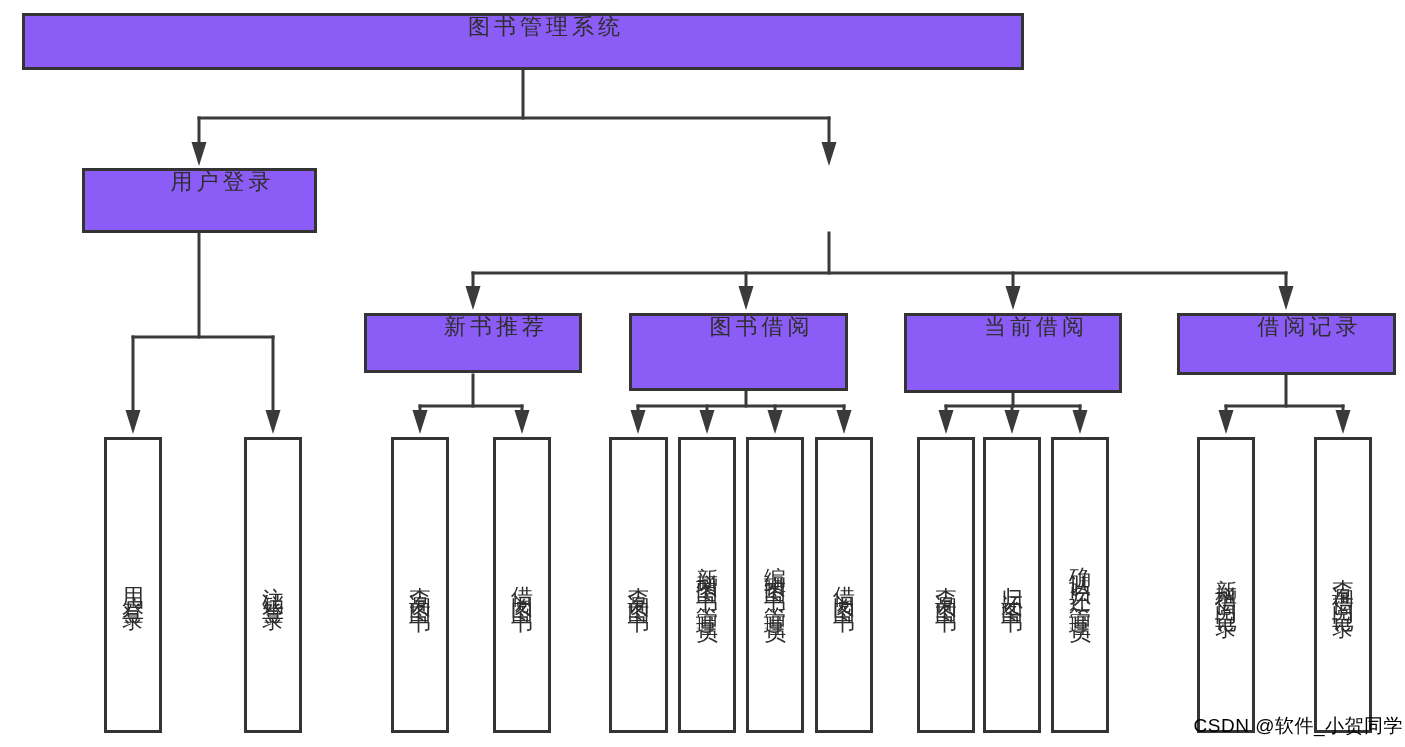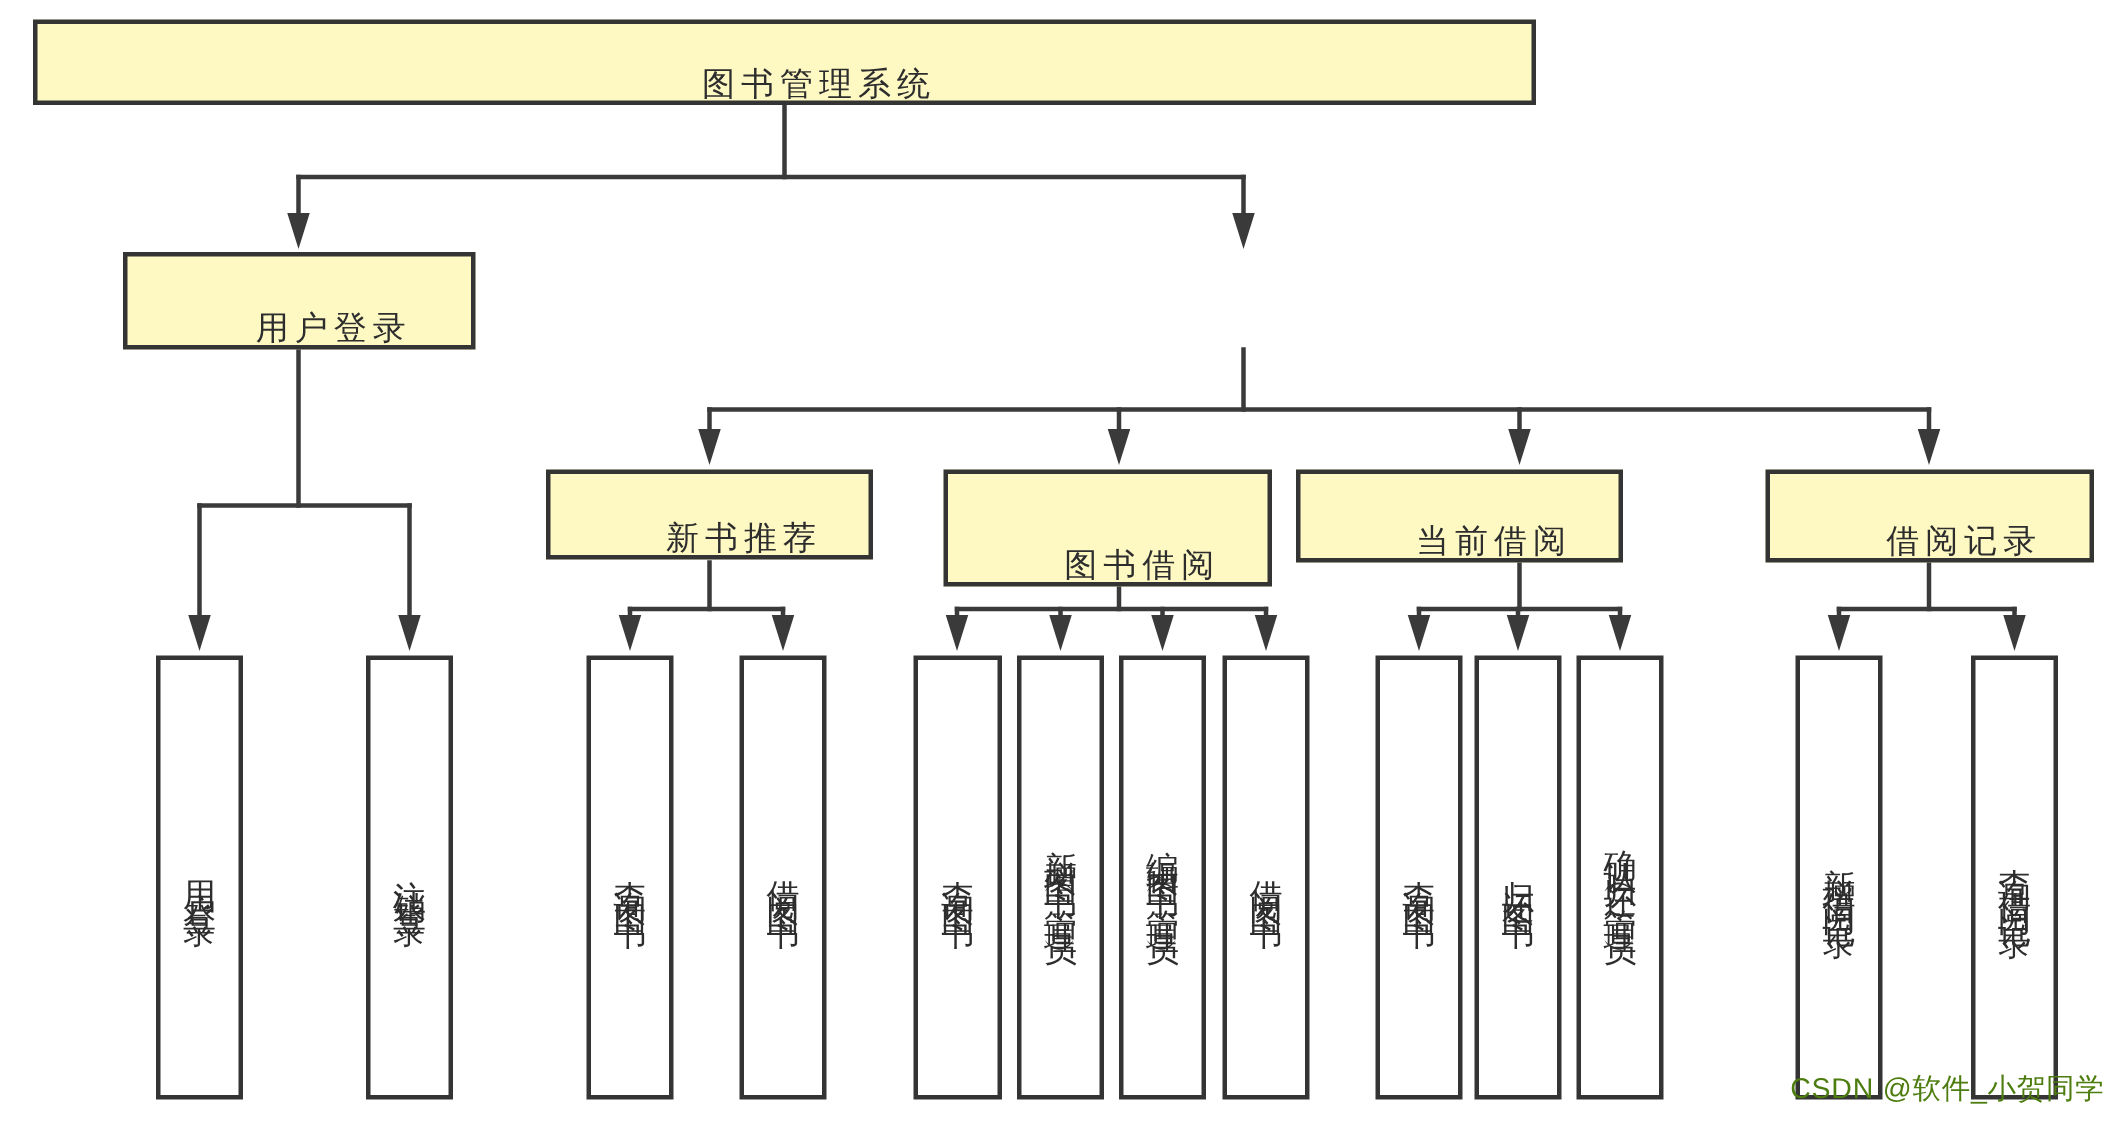--- a/index.html
+++ b/index.html
@@ -6,41 +6,41 @@
   .stage{
     position:relative;
     width:1405px;height:747px;
     background:#ffffff;
     font-family:"Liberation Sans", sans-serif;
     overflow:hidden;
   }
   .wires{position:absolute;left:0;top:0;z-index:1;}
   .hbox{
     position:absolute;box-sizing:border-box;z-index:2;
-    border:3px solid #343434;background:#fef9c3;
-    display:flex;align-items:flex-end;justify-content:center;padding-left:42px;
+    border:3px solid #343434;background:#8b5cf6;
+    display:flex;align-items:flex-start;justify-content:center;padding-left:42px;
   }
   .hbox span{
     font-size:22px;color:#2d2d2d;letter-spacing:4px;
     text-indent:4px;white-space:nowrap;line-height:1;
   }
   .vbox{
     position:absolute;box-sizing:border-box;z-index:2;
     border:3px solid #343434;background:#ffffff;
     display:flex;align-items:center;justify-content:center;
     top:437px;height:296px;
   }
   .vbox span{
     writing-mode:vertical-rl;text-orientation:mixed;
     font-size:22px;color:#2d2d2d;letter-spacing:8px;
     line-height:1;white-space:nowrap;
   }
   .watermark{
     position:absolute;top:713px;right:2px;z-index:6;
-    font-size:19px;color:#4d7c0f;letter-spacing:0.5px;white-space:nowrap;
+    font-size:19px;color:#000000;letter-spacing:0.5px;white-space:nowrap;
   }
 </style>
 </head>
 <body>
 
 <div class="stage">
 
   <svg class="wires" width="1405" height="747" viewBox="0 0 1405 747">
     <g stroke="#3a3a3a" stroke-width="3" fill="none" stroke-linecap="square">
 
@@ -114,21 +114,21 @@
   <div class="hbox" style="left:82px;top:168px;width:235px;height:65px">
     <span>用户登录</span>
   </div>
 
   <div class="hbox" style="left:364px;top:313px;width:218px;height:60px">
     <span>新书推荐</span>
   </div>
   <div class="hbox" style="left:629px;top:313px;width:219px;height:78px">
     <span>图书借阅</span>
   </div>
-  <div class="hbox" style="left:864px;top:313px;width:218px;height:62px">
+  <div class="hbox" style="left:904px;top:313px;width:218px;height:80px">
     <span>当前借阅</span>
   </div>
   <div class="hbox" style="left:1177px;top:313px;width:219px;height:62px">
     <span>借阅记录</span>
   </div>
 
   <div class="vbox" style="left:104px;width:58px">
     <span>用户登录</span>
   </div>
   <div class="vbox" style="left:244px;width:58px">

